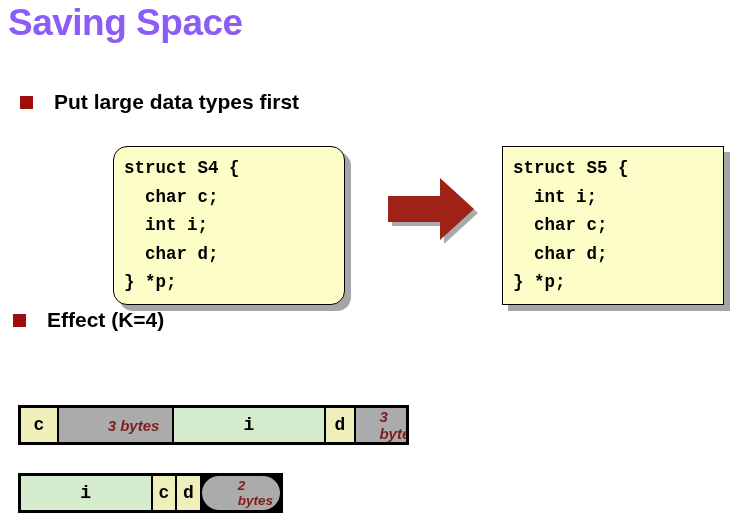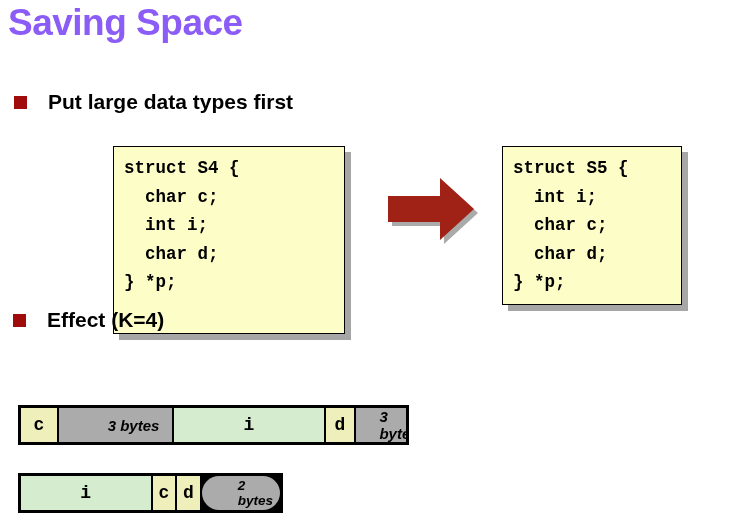--- a/index.html
+++ b/index.html
@@ -40,43 +40,43 @@
     background: #A00B0B;
     flex: 0 0 auto;
   }
   .bullet-text {
     margin-left: 21px;
     font-size: 21px;
     font-weight: bold;
     color: #000000;
     white-space: nowrap;
   }
-  #bullet-row-1 { left: 14px; top: 90px; }
+  #bullet-row-1 { left: 20px; top: 90px; }
   #bullet-row-2 { left: 13px; top: 308px; }
 
   
   .code-box {
     position: absolute;
     background: #FDFDC8;
     border: 1px solid #000000;
     box-shadow: 6px 6px 0 0 rgba(150,150,150,0.85);
     box-sizing: border-box;
     padding: 7px 10px 8px 10px;
   }
   .code-box pre {
     margin: 0;
     font-family: "Liberation Mono", "DejaVu Sans Mono", monospace;
     font-size: 17.5px;
     font-weight: bold;
     line-height: 28.5px;
     color: #000000;
     white-space: pre;
   }
-  #code-box-left  { left: 113px; top: 146px; width: 232px; height: 188px; }
-  #code-box-right { left: 502px; top: 146px; width: 180px; height: 159px; }
+  #code-box-left  { left: 113px; top: 146px; width: 232px; height: 159px; border-radius: 14px; }
+  #code-box-right { left: 502px; top: 146px; width: 222px; height: 159px; }
 
   
   #arrow-wrap {
     position: absolute;
     left: 378px;
     top: 172px;
     width: 106px;
     height: 74px;
   }
   #arrow-wrap svg { display: block; }
@@ -110,21 +110,21 @@
     font-size: 18px;
     font-weight: bold;
     color: #000000;
   }
   .mem-cell.pad {
     background: #ABABAB;
     font-family: "Liberation Sans", sans-serif;
     font-size: 15px;
     font-weight: bold;
     font-style: italic;
-    color: #000000;
+    color: #7f1d1d;
     padding-left: 36px;
   }
   .mem-cell.val {
     background: #D5EDCE;
     font-family: "Liberation Mono", "DejaVu Sans Mono", monospace;
     font-size: 18px;
     font-weight: bold;
     color: #000000;
   }
   .mem-cell.pad.small { font-size: 13.5px; border-radius: 17px; }

